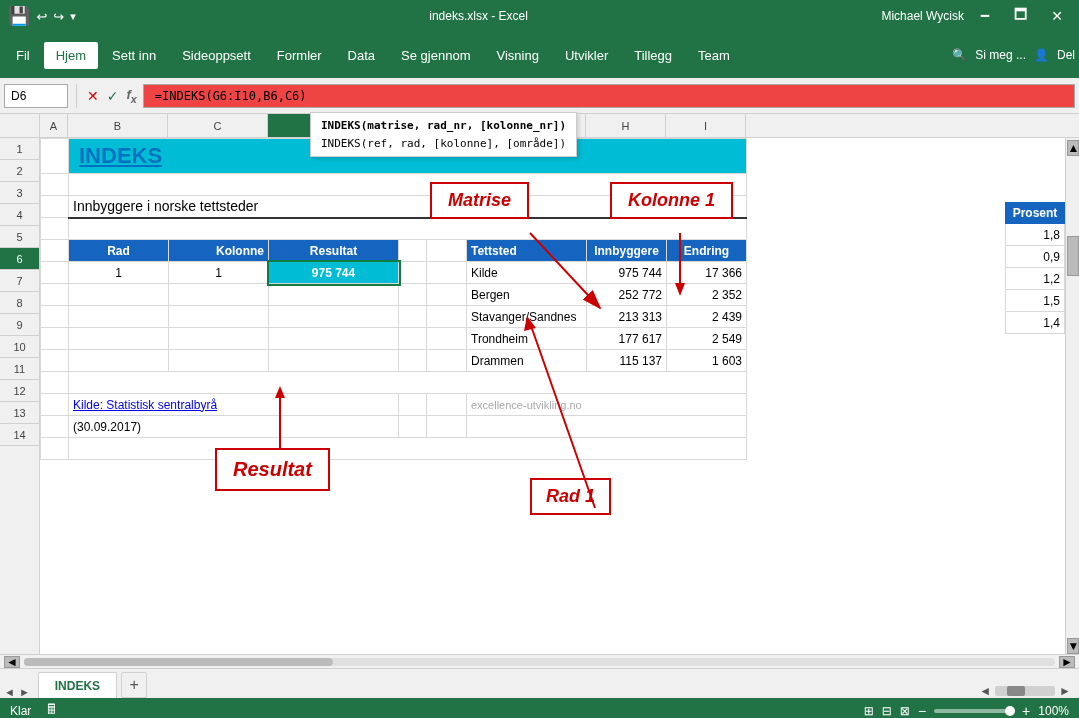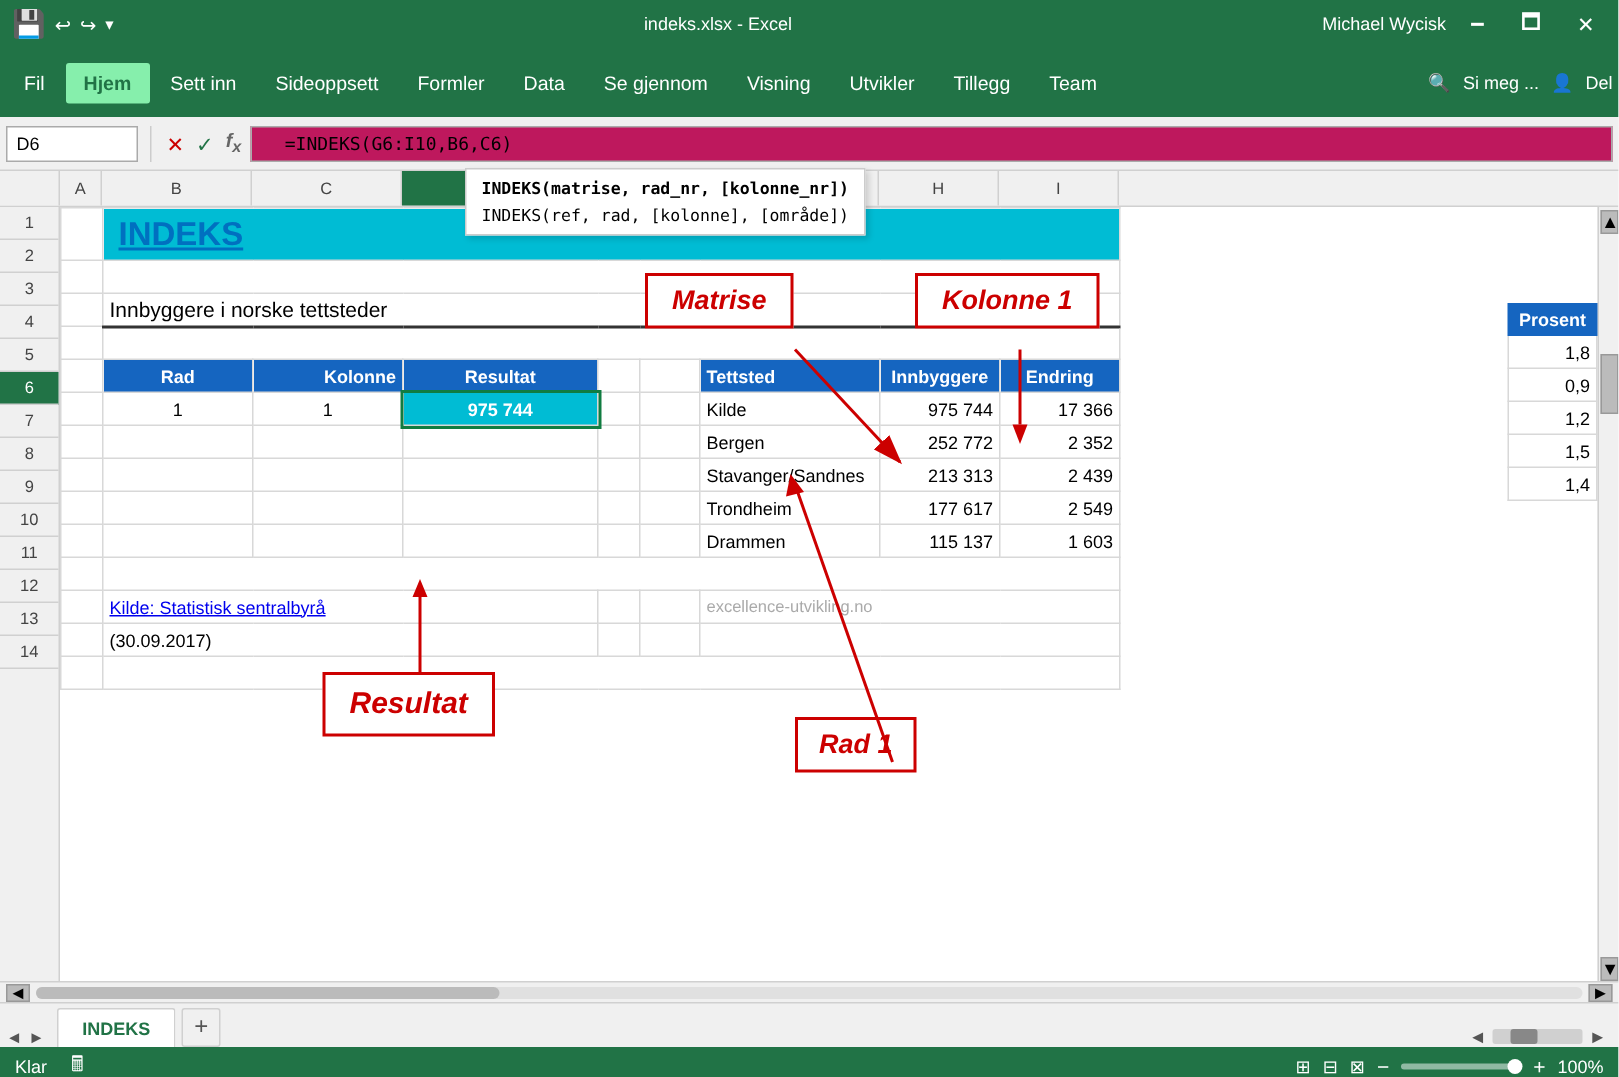--- a/index.html
+++ b/index.html
@@ -29,51 +29,51 @@
       padding: 0 4px;
       gap: 2px;
     }
     .ribbon-tab {
       color: white;
       padding: 6px 12px;
       font-size: 13px;
       cursor: pointer;
       border-radius: 2px;
     }
-    .ribbon-tab.active { background: #86efac; color: #217346; font-weight: 700; text-align: right; }
+    .ribbon-tab.active { background: #ffffff; color: #217346; font-weight: 400; text-align: right; }
     .ribbon-right { margin-left: auto; display: flex; align-items: center; gap: 8px; color: white; font-size: 12px; }
 
     
     .formulabar {
       background: #f0f0f0;
       height: 36px;
       display: flex;
       align-items: center;
       border-bottom: 1px solid #d0d0d0;
       padding: 0 4px;
       gap: 4px;
     }
     .cell-ref {
-      width: 88px;
+      width: 64px;
       height: 24px;
       border: 1px solid #aaa;
       padding: 2px 6px;
       font-size: 12px;
       background: white;
     }
     .formula-divider { width: 1px; height: 24px; background: #ccc; margin: 0 4px; }
     .formula-icons { display: flex; align-items: center; gap: 4px; color: #666; font-size: 14px; }
     .formula-icon { cursor: pointer; padding: 2px; }
     .formula-input {
       flex: 1;
       height: 24px;
       border: 1px solid #aaa;
-      padding: 2px 22px;
+      padding: 2px 11px;
       font-size: 12px;
-      background: #be185d;
+      background: #ef4444;
       font-family: 'Consolas', monospace;
     }
 
     
     .formula-tooltip {
       position: absolute;
       top: 112px;
       left: 310px;
       background: white;
       border: 1px solid #ccc;

